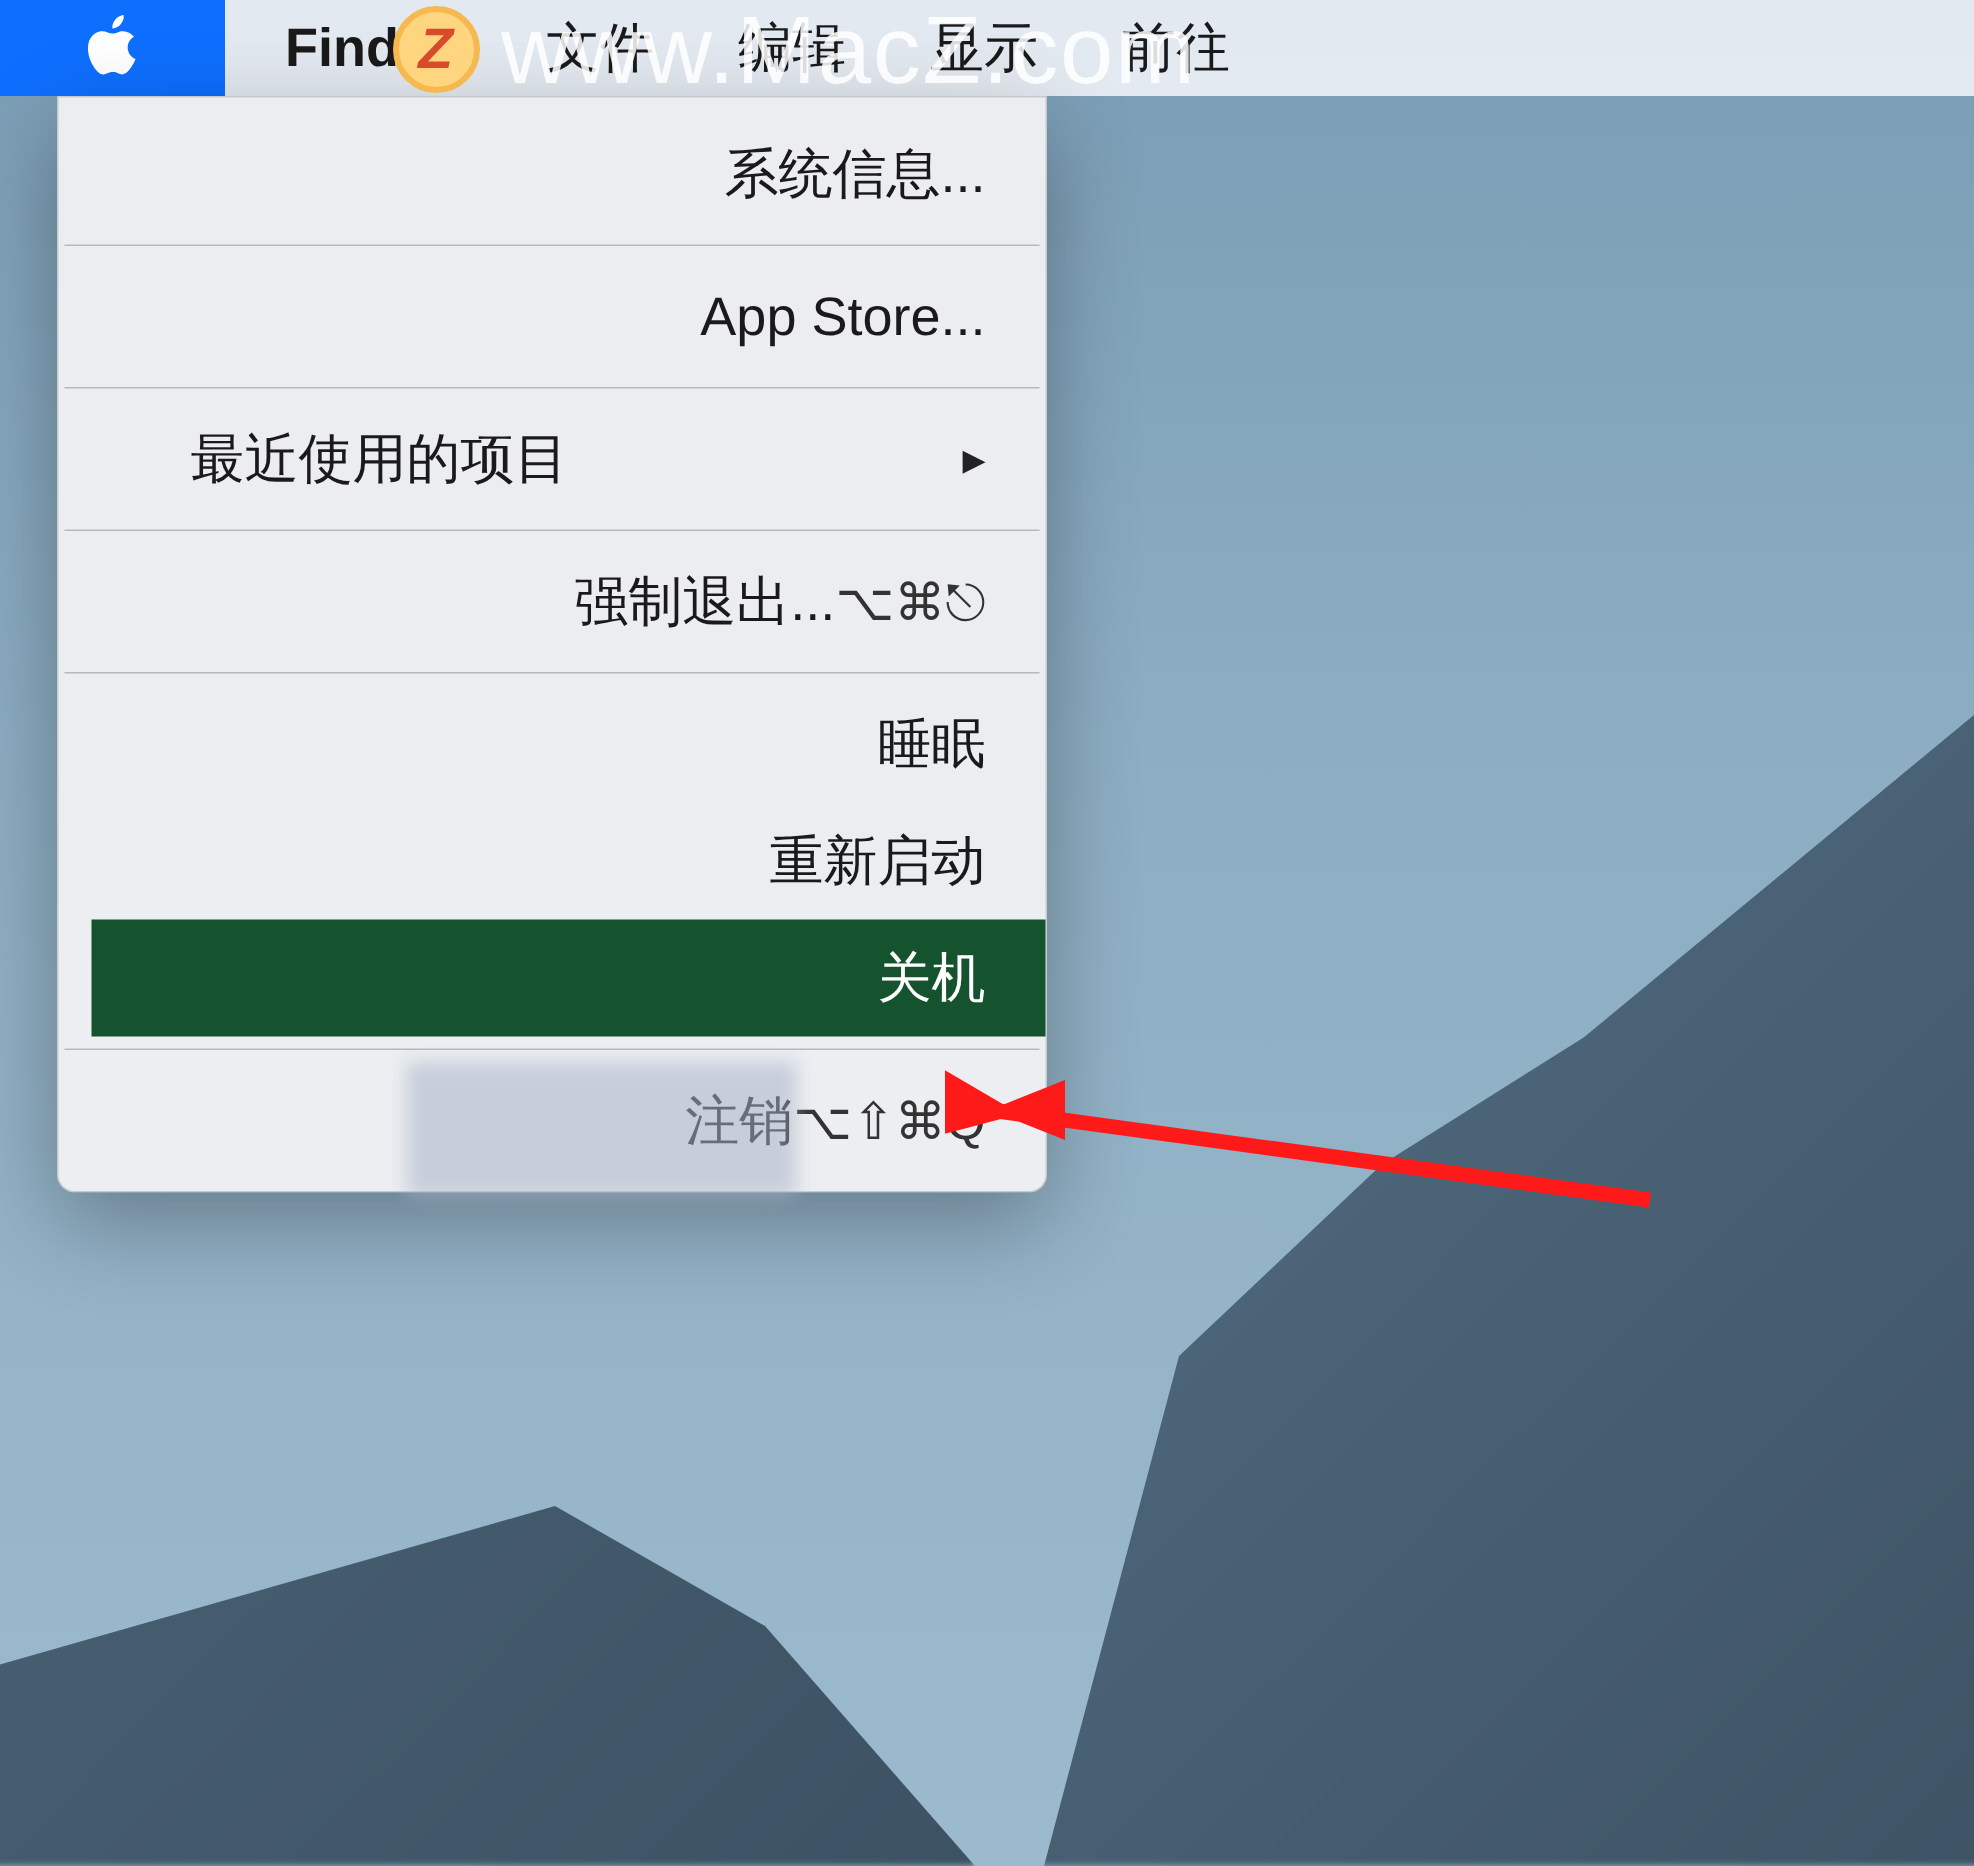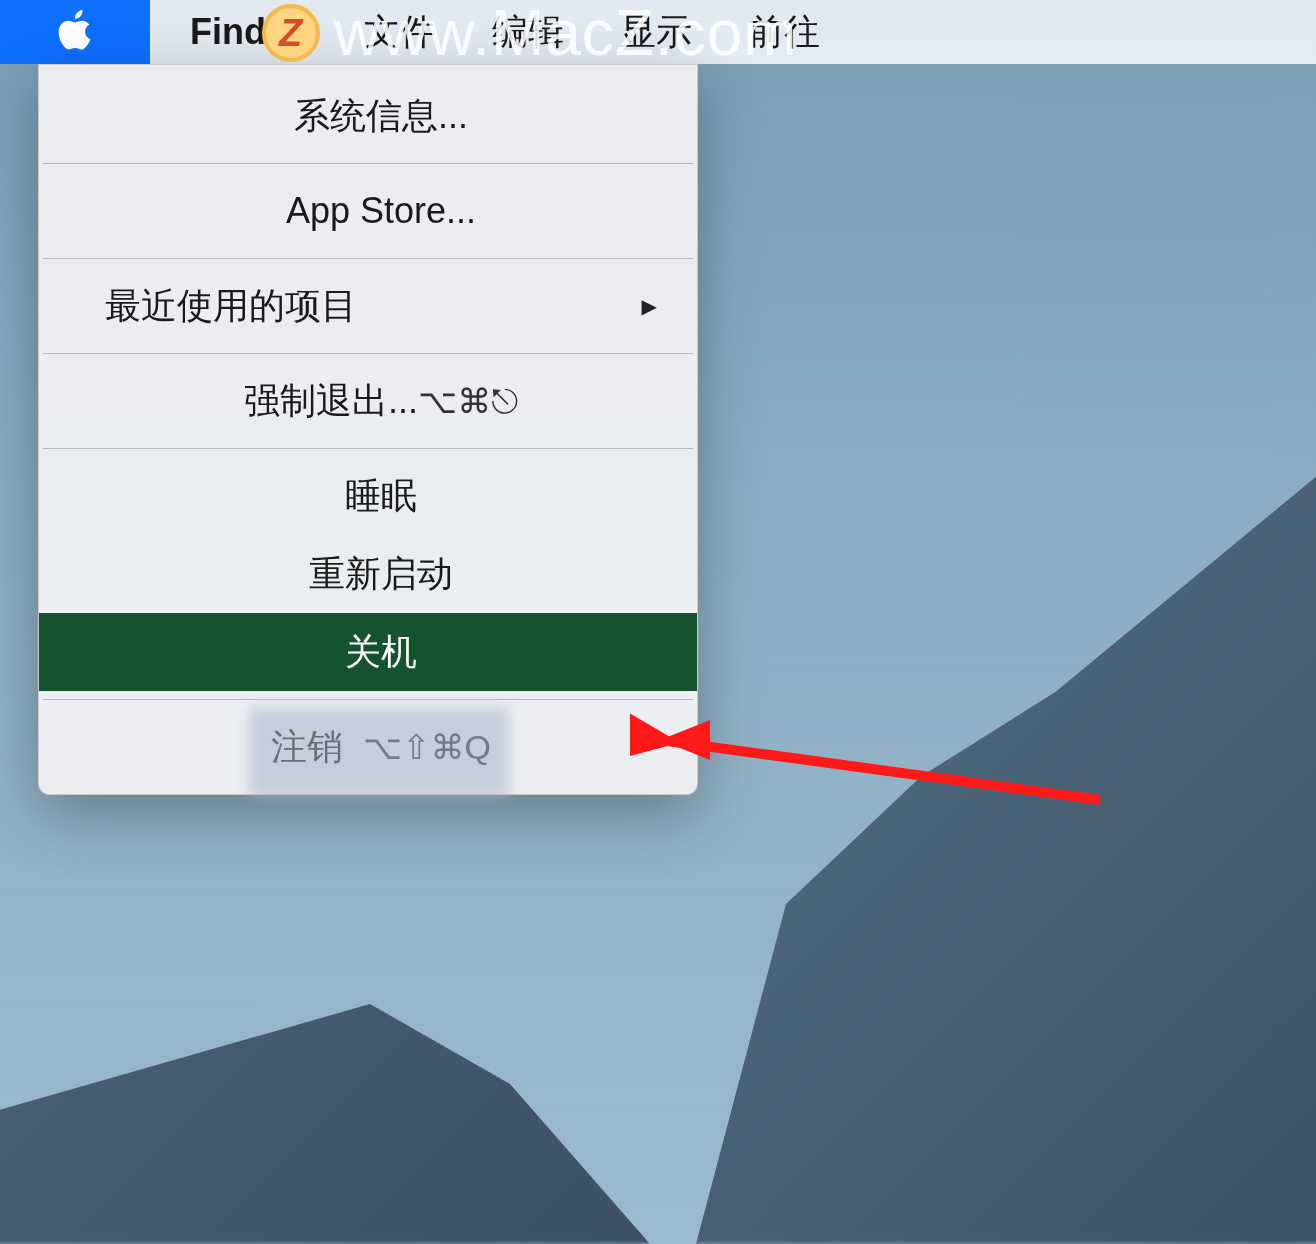--- a/index.html
+++ b/index.html
@@ -88,23 +88,24 @@
       border-bottom-left-radius: 12px;
       border-bottom-right-radius: 12px;
       box-shadow: 0 20px 60px rgba(0,0,0,0.3);
       padding: 12px 0 8px 0;
       font-size: 36px;
       color: #1a1a1a;
     }
     .menu-item {
       display: flex;
       align-items: center;
-      justify-content: center;
+      justify-content: flex-end;
       height: 78px;
       padding: 0 40px 0 66px;
+      margin-left: 22px;
     }
     .menu-item.selected {
       background: #14532d;
       color: #fff;
     }
     .menu-sep {
       height: 1px;
       background: rgba(0,0,0,0.22);
       margin: 8px 4px;
     }
@@ -124,21 +125,20 @@
       position: absolute;
       left: 210px;
       width: 260px;
       height: 90px;
       background: rgba(170, 180, 200, 0.55);
       filter: blur(6px);
       top: 0;
     }
     .menu-item.logout {
       position: relative;
-      gap: 20px;
     }
     .arrow-annot {
       position: absolute;
       top: 690px;
       left: 630px;
       width: 480px;
       height: 120px;
       pointer-events: none;
     }
     .watermark {

